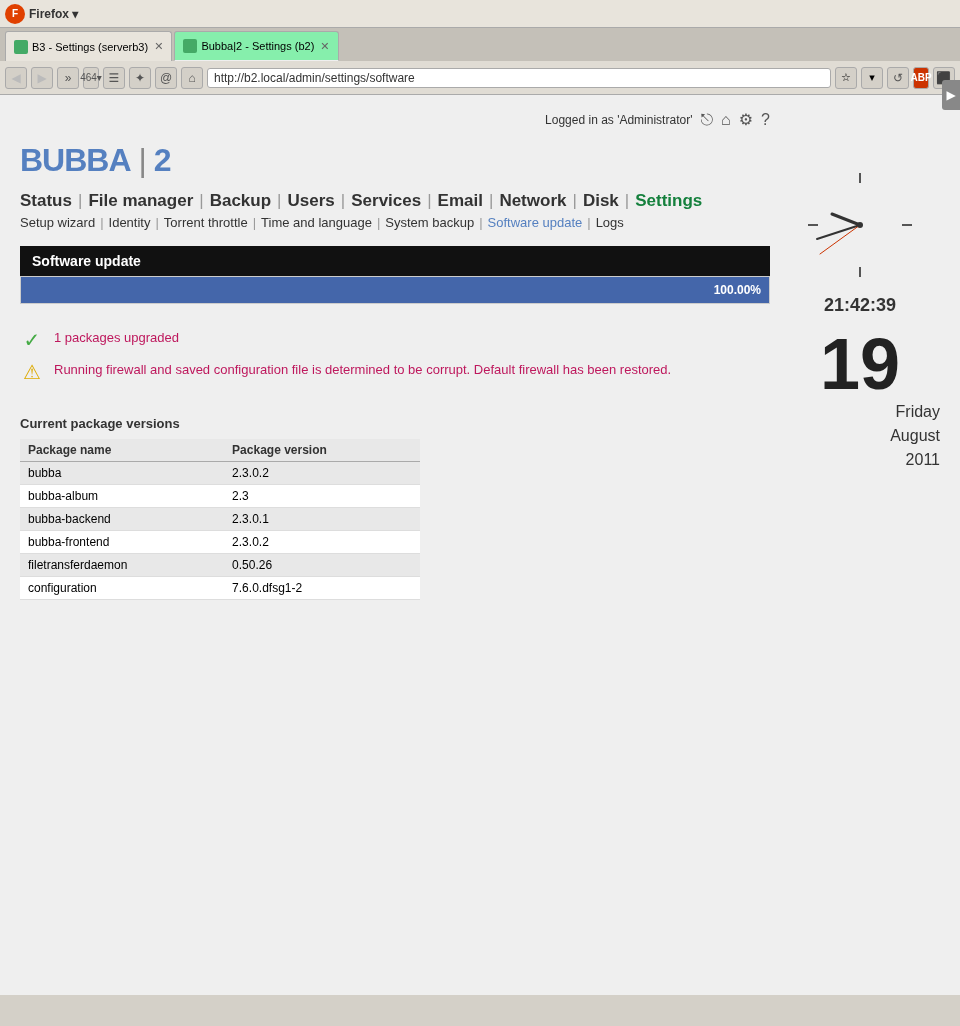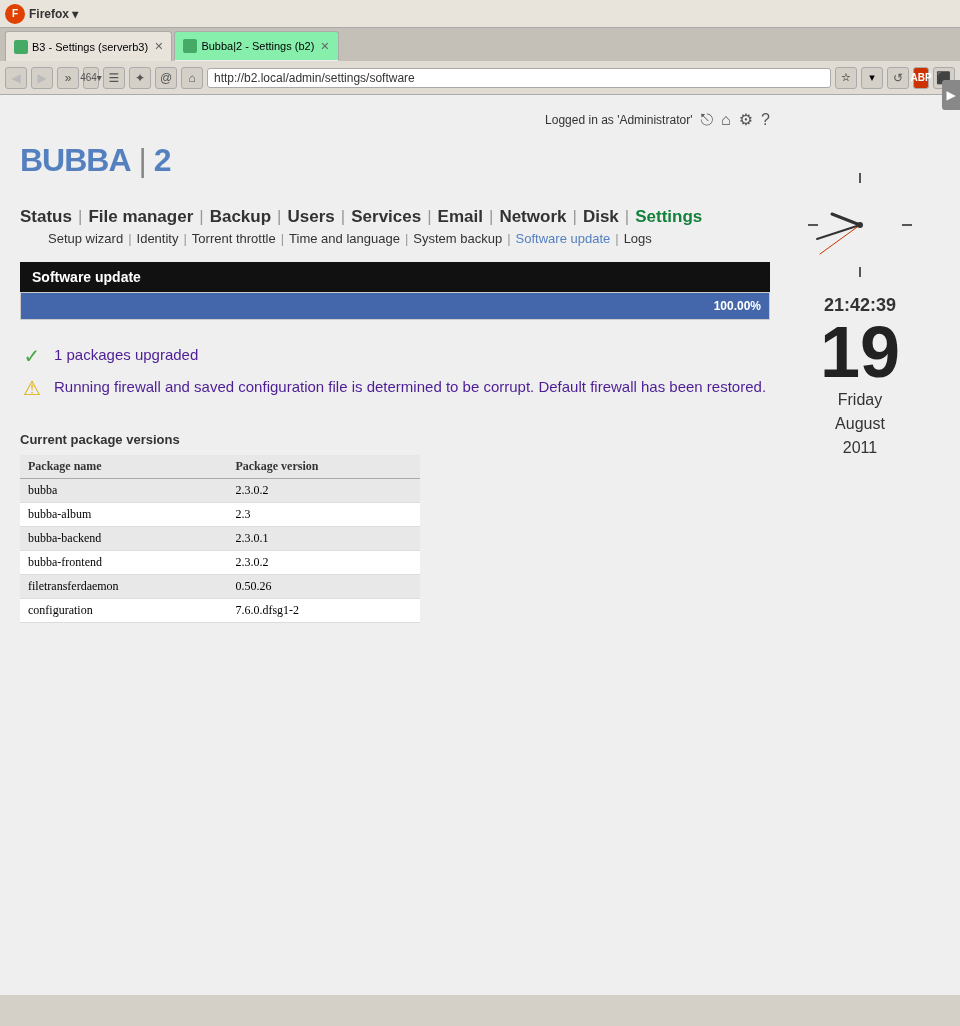--- a/index.html
+++ b/index.html
@@ -23,67 +23,67 @@
 
     
     .page { background: #efefef; min-height: 900px; padding: 10px 20px; display: flex; flex-direction: row; gap: 10px; }
     .main-content { flex: 1; }
 
     
     .top-bar { display: flex; justify-content: flex-end; align-items: center; padding: 5px 0; gap: 8px; font-size: 12px; color: #333; margin-bottom: 8px; }
     .top-icon { font-size: 16px; cursor: pointer; color: #555; }
 
     
-    .logo { font-size: 32px; font-weight: bold; color: #333; margin-bottom: 28px; letter-spacing: -1px; }
+    .logo { font-size: 32px; font-weight: bold; color: #333; margin-bottom: 12px; letter-spacing: -1px; }
     .logo span { color: #5580c0; }
 
     
     .main-nav { display: flex; flex-wrap: wrap; align-items: center; margin-bottom: 4px; }
     .main-nav a { color: #333; text-decoration: none; font-size: 17px; font-weight: bold; padding: 0 6px; }
     .main-nav a:first-child { padding-left: 0; }
     .main-nav .sep { color: #999; font-size: 17px; }
     .main-nav a.active { color: #15803d; }
 
     
     .sub-nav { display: flex; flex-wrap: wrap; align-items: center; margin-bottom: 16px; font-size: 13px; }
     .sub-nav a { color: #333; text-decoration: none; padding: 0 5px; }
-    .sub-nav a:first-child { padding-left: 0; margin-left: 28px; }
+    .sub-nav a:first-child { padding-left: 0; }
     .sub-nav .sep { color: #999; }
     .sub-nav a.active { color: #5580c0; }
 
     
     .section-title { background: #111; color: white; padding: 7px 12px; font-size: 14px; font-weight: bold; margin-bottom: 0; }
 
     
     .progress-container { background: #000000; border: 1px solid #ccc; margin-bottom: 12px; }
     .progress-bar { background: #4466aa; height: 26px; display: flex; align-items: center; justify-content: flex-end; padding-right: 8px; color: white; font-size: 12px; font-weight: bold; }
 
     
     .messages { padding: 8px 0; }
     .msg-row { display: flex; align-items: flex-start; gap: 10px; padding: 4px 0; }
     .msg-icon { font-size: 20px; min-width: 24px; text-align: center; }
     .msg-icon.success { color: #44aa44; }
     .msg-icon.warning { color: #ddaa00; }
-    .msg-text { font-size: 15px; color: #4c1d95; padding-top: 2px; }
+    .msg-text { font-size: 13px; color: #be185d; padding-top: 2px; }
 
     
     .section-subtitle { font-size: 13px; font-weight: bold; color: #333; margin: 20px 0 8px; }
-    .pkg-table { width: 400px; border-collapse: collapse; font-family: Liberation Serif, serif; }
+    .pkg-table { width: 400px; border-collapse: collapse; }
     .pkg-table th { font-size: 12px; font-weight: bold; color: #333; padding: 4px 8px; text-align: left; border-bottom: 1px solid #aaa; }
     .pkg-table td { font-size: 12px; padding: 4px 8px; border-bottom: 1px solid #ddd; }
     .pkg-table tr:nth-child(odd) { background: #e8e8e8; }
     .pkg-table tr:nth-child(even) { background: white; }
 
     
     .clock-widget { width: 160px; flex-shrink: 0; padding-top: 60px; text-align: center; }
     .analog-clock { width: 120px; height: 120px; margin: 0 auto 10px; position: relative; }
     .analog-clock svg { width: 100%; height: 100%; }
-    .digital-time { font-size: 18px; color: #333; font-weight: bold; margin-bottom: 0; }
+    .digital-time { font-size: 18px; color: #333; font-weight: bold; margin-bottom: 12px; }
     .digital-date-day { font-size: 72px; font-weight: bold; color: #222; line-height: 1; }
-    .digital-date-info { font-size: 16px; color: #333; line-height: 1.5; }
+    .digital-date-info { font-size: 16px; color: #333; line-height: 1.5; text-align: right; }
 
     
     .expand-btn { position: absolute; right: 0; top: 80px; width: 18px; height: 30px; background: #888; color: white; display: flex; align-items: center; justify-content: center; cursor: pointer; font-size: 12px; border-radius: 3px 0 0 3px; }
   </style>
 </head>
 <body>
 
 <div class="browser-chrome">
 
   <div class="title-bar">

